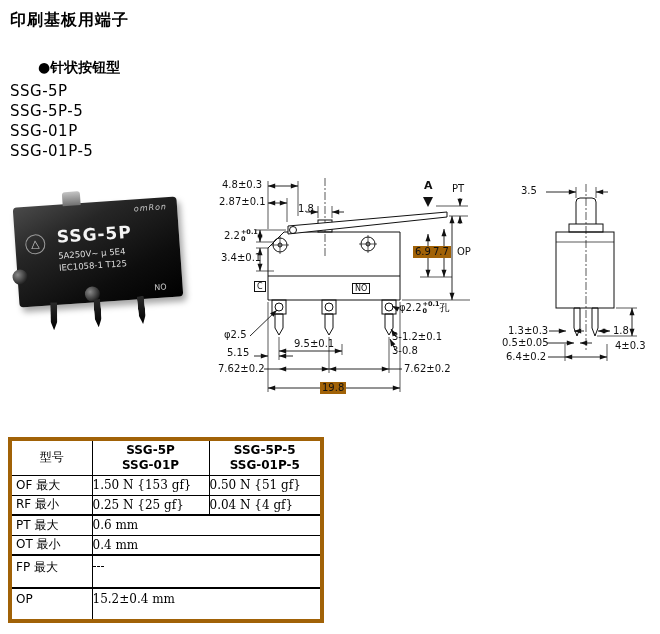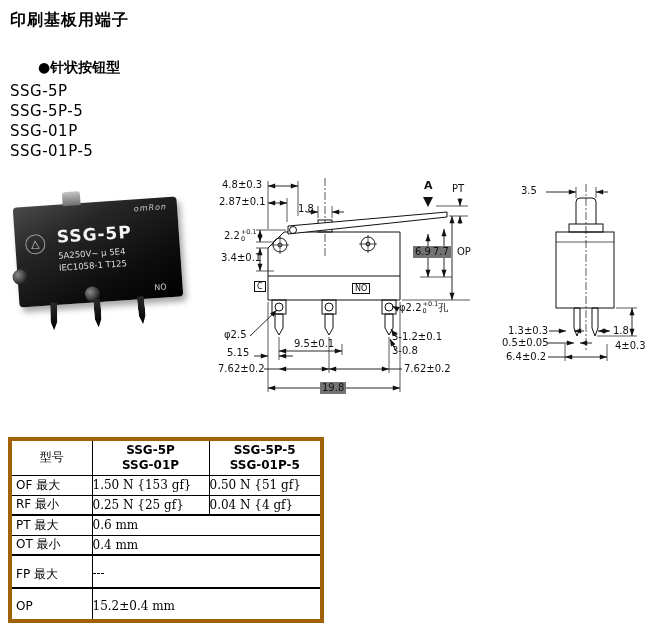--- a/index.html
+++ b/index.html
@@ -30,35 +30,35 @@
              background:radial-gradient(circle at 35% 35%, #8a8a8a, #1c1c1c 75%); }
   .s1 { left:-5px; top:62px; } .s2 { left:66px; top:84px; }
   .pin { position:absolute; top:97px; width:7px; height:28px; background:linear-gradient(#2a2a2a,#000);
              clip-path:polygon(0 0,100% 0,100% 68%,50% 100%,0 68%); }
   .p1 { left:30px; transform:rotate(3deg); } .p2 { left:74px; } .p3 { left:118px; transform:rotate(-2deg); }
 
   .drawing { position:absolute; left:0; top:0; }
 
   .dim { position:absolute; font-size:10px; white-space:nowrap; color:#111; line-height:12px; }
   .dim.bold { font-weight:bold; font-size:11px; }
-  .bg { background:#737373; padding:0 2px; }
+  .bg { background:#a16207; padding:0 2px; }
   .tolstack { display:inline-block; vertical-align:-2px; margin-left:1px; }
-  .tolstack span { display:block; font-size:6.5px; line-height:6.5px; }
+  .tolstack span { display:block; font-size:6.5px; line-height:6.5px;font-weight:bold; }
   .termbox { position:absolute; border:1px solid #111; font-size:8px; line-height:9px; padding:0 2px; color:#111; }
 
   .spec { position:absolute; left:8px; top:437px; border-collapse:collapse; font-size:12px; border:4px solid #a16207; }
   .spec th, .spec td { border:1px solid #000; }
   .spec th { font-weight:bold; height:36px; text-align:center; line-height:15px; }
   .spec th.c0 { font-weight:normal; width:82px; }
   .spec .c1 { width:117px; } .spec .c2 { width:113px; }
   .spec td { height:20px; }
   .spec td.lbl { text-align:left; padding-left:4px; }
   .spec td.val { font-family:"DejaVu Serif","Liberation Serif",serif; }
   .spec tr.thick td { border-top:2px solid #000; }
-  .spec tr.tall td { height:33px; vertical-align:top; padding-top:10px; }
+  .spec tr.tall td { height:33px; vertical-align:top; padding-top:3px; }
 </style>
 </head>
 <body>
 
 <div class="page">
 
   <div class="title">印刷基板用端子</div>
   <div class="subtitle">●针状按钮型</div>
   <div class="model-line" style="top:82px">SSG-5P</div>
   <div class="model-line" style="top:102px">SSG-5P-5</div>

